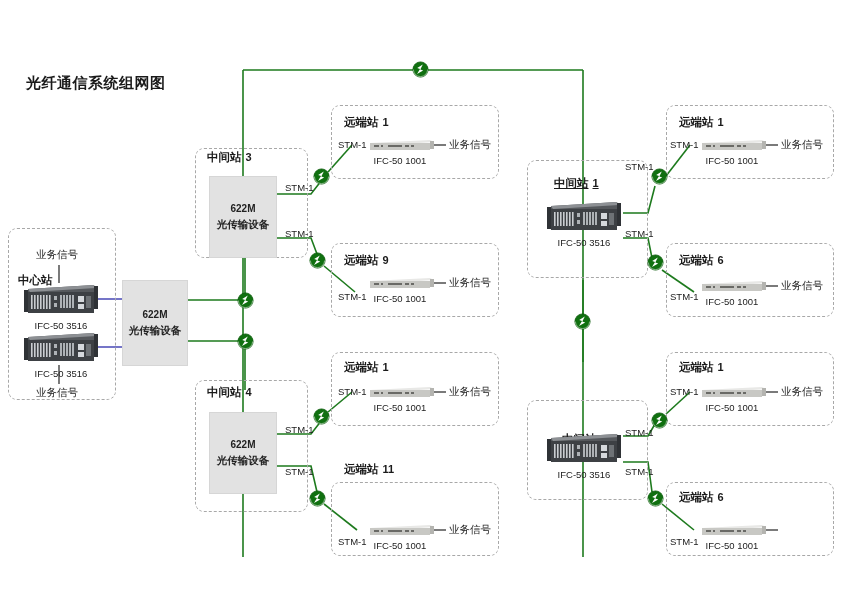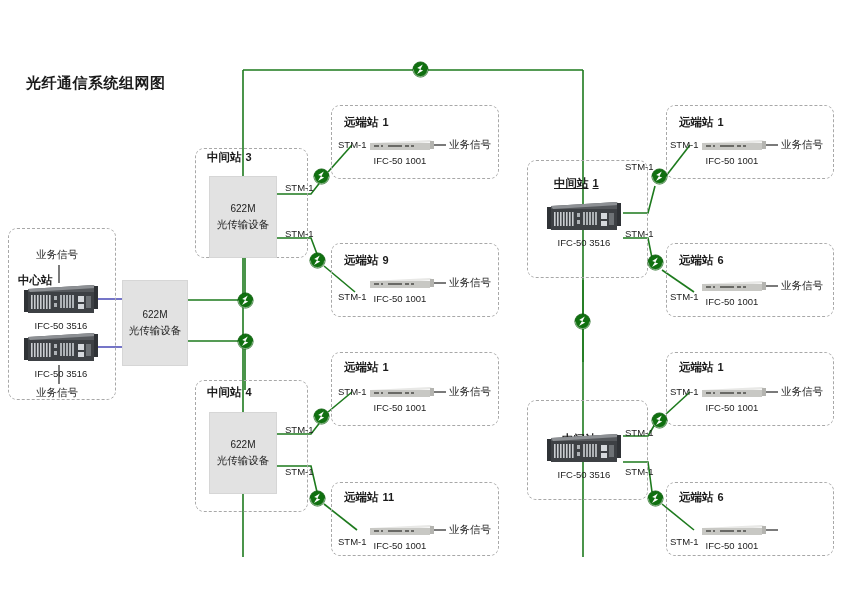--- a/index.html
+++ b/index.html
@@ -66,20 +66,21 @@
     flex-direction: column;
     align-items: center;
     justify-content: center;
     line-height: 1.45;
   }
   .optbox-line {
     font-family: "DejaVu Serif", "Liberation Serif", serif;
     font-size: 10.5px;
     color: #222;
     white-space: nowrap;
+    font-weight: bold;
   }
   .optbox-line.num {
     font-family: "Liberation Sans", sans-serif;
     font-size: 10px;
   }
   
   .rack {
     position: absolute;
     width: 78px;
     height: 34px;
@@ -465,21 +466,21 @@
         <rect x="22" y="7" width="14" height="2"></rect>
           <rect x="39" y="7" width="4" height="2"></rect>
         <rect x="45" y="7" width="3" height="2"></rect>
       </g>
     </svg>
   </div>
   <div class="devlabel" style="left:366px; top:402px; width:68px;">IFC-50 1001</div>
   <div class="cjk-label" style="left:449px; top:385px;">业务信号</div>
 
   <div class="station" style="left:331px; top:482px; width:168px; height:74px;"></div>
-  <div class="station-label" style="left:344px; top:490px;">
+  <div class="station-label" style="left:344px; top:462px;">
     <span>远端站</span><span class="station-num">11</span>
   </div>
   <div class="stm-label" style="left:338px; top:536px;">STM-1</div>
   <div class="shelf" style="left:366px; top:523px;">
     <svg width="68" height="14" viewBox="0 0 68 14">
       <polygon points="4,5 64,2 68,4 8,8" fill="#e8e8e6"></polygon>
       <rect x="4" y="5" width="60" height="7" fill="#c8c8c4"></rect>
       <rect x="64" y="3" width="4" height="8" fill="#b4b4b0"></rect>
       <g fill="#6a6a66">
         <rect x="8" y="7" width="5" height="2"></rect>

